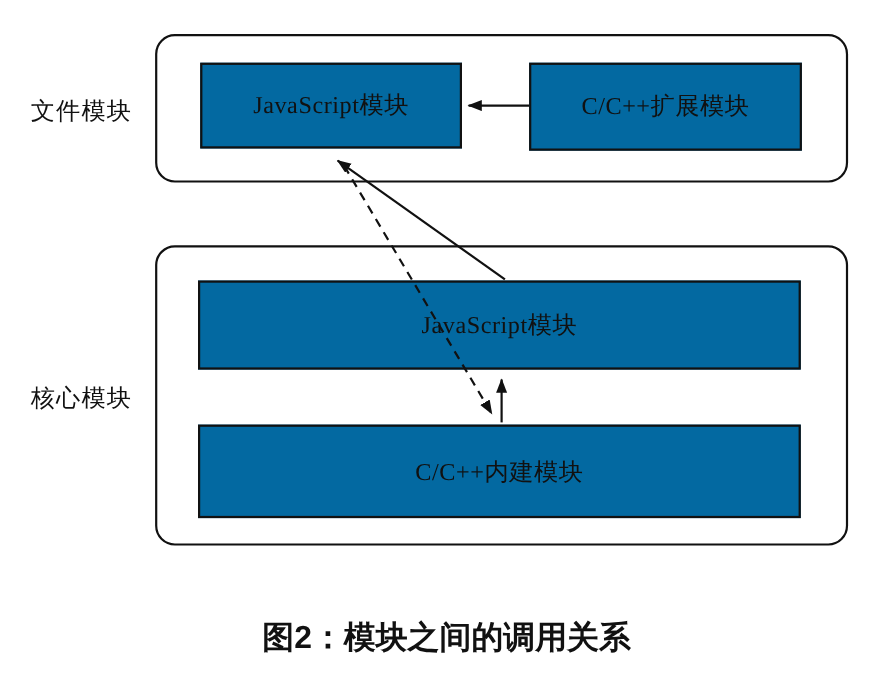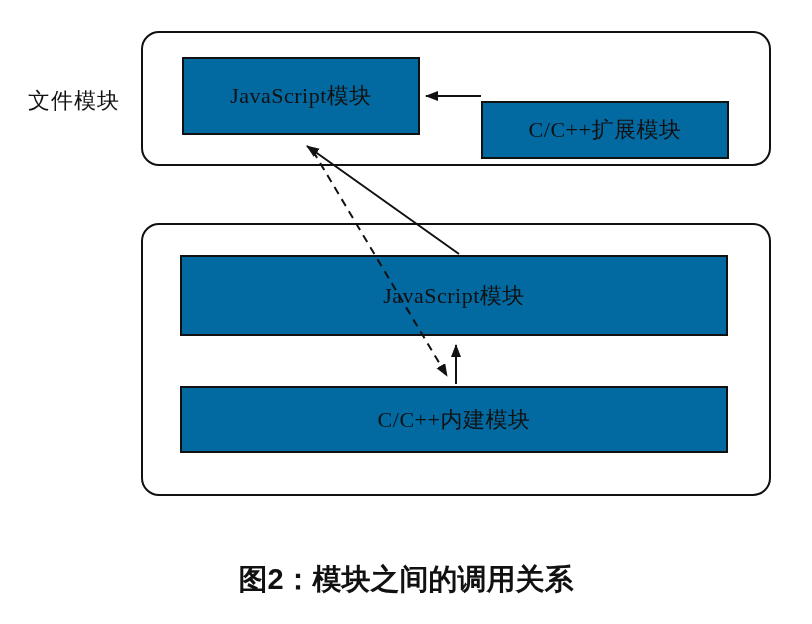--- a/index.html
+++ b/index.html
@@ -28,23 +28,23 @@
     position: absolute;
     border: 2px solid #111111;
     background: #0369a1;
     display: flex;
     align-items: center;
     justify-content: center;
     font-size: 22px;
     letter-spacing: 0.5px;
   }
   .file-js-box   { left: 182px; top: 57px;  width: 238px; height: 78px; }
-  .file-ext-box  { left: 481px; top: 57px;  width: 248px; height: 58px; margin-top: 44px; }
+  .file-ext-box  { left: 481px; top: 57px;  width: 248px; height: 80px; }
   .core-js-box   { left: 180px; top: 255px; width: 548px; height: 81px; }
-  .core-builtin-box { left: 180px; top: 386px; width: 548px; height: 67px; }
+  .core-builtin-box { left: 180px; top: 386px; width: 548px; height: 85px; }
 
   .side-label {
     position: absolute;
     font-size: 22px;
     letter-spacing: 1px;
     white-space: nowrap;
   }
   .file-label { left: 28px; top: 86px; text-align: center; }
   .core-label { left: 28px; top: 347px; }
 
@@ -75,20 +75,21 @@
 </style>
 </head>
 <body>
 
 <div class="canvas">
 
   <div class="container-box file-container"></div>
   <div class="container-box core-container"></div>
 
   <div class="side-label file-label">文件模块</div>
+  <div class="side-label core-label">核心模块</div>
 
   <div class="module-box file-js-box">
     <span>JavaScript模块</span>
   </div>
   <div class="module-box file-ext-box">
     <span>C/C++扩展模块</span>
   </div>
   <div class="module-box core-js-box">
     <span>JavaScript模块</span>
   </div>

